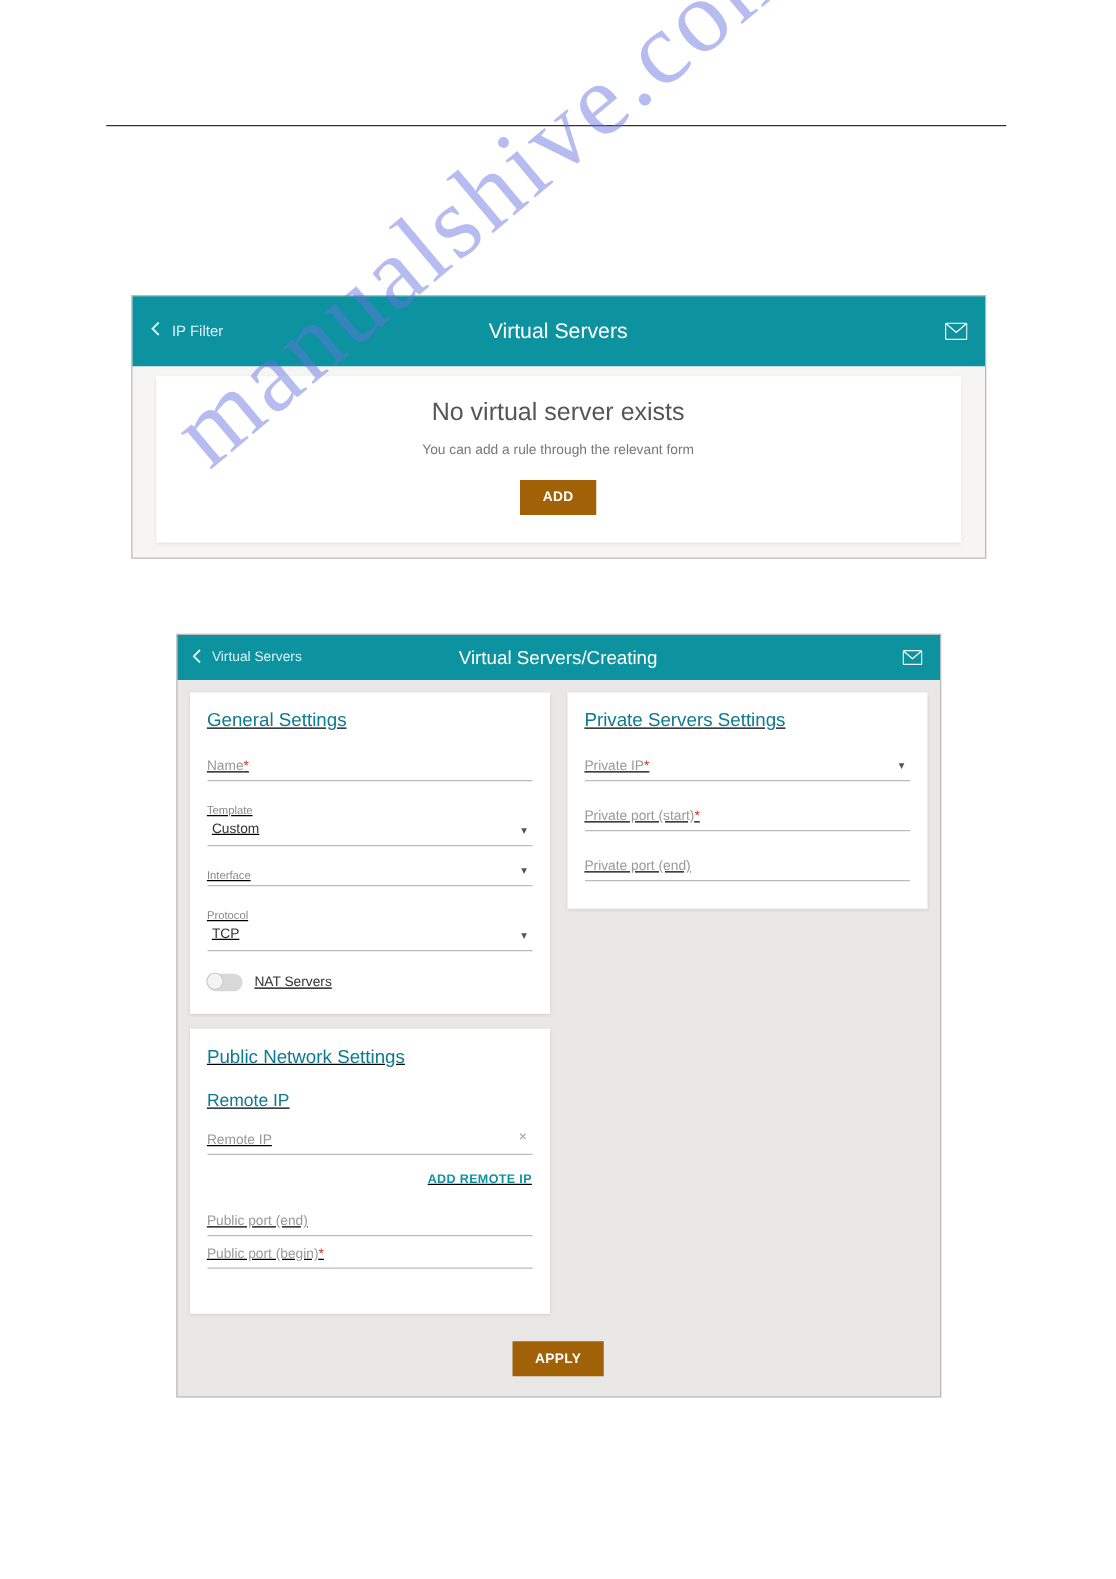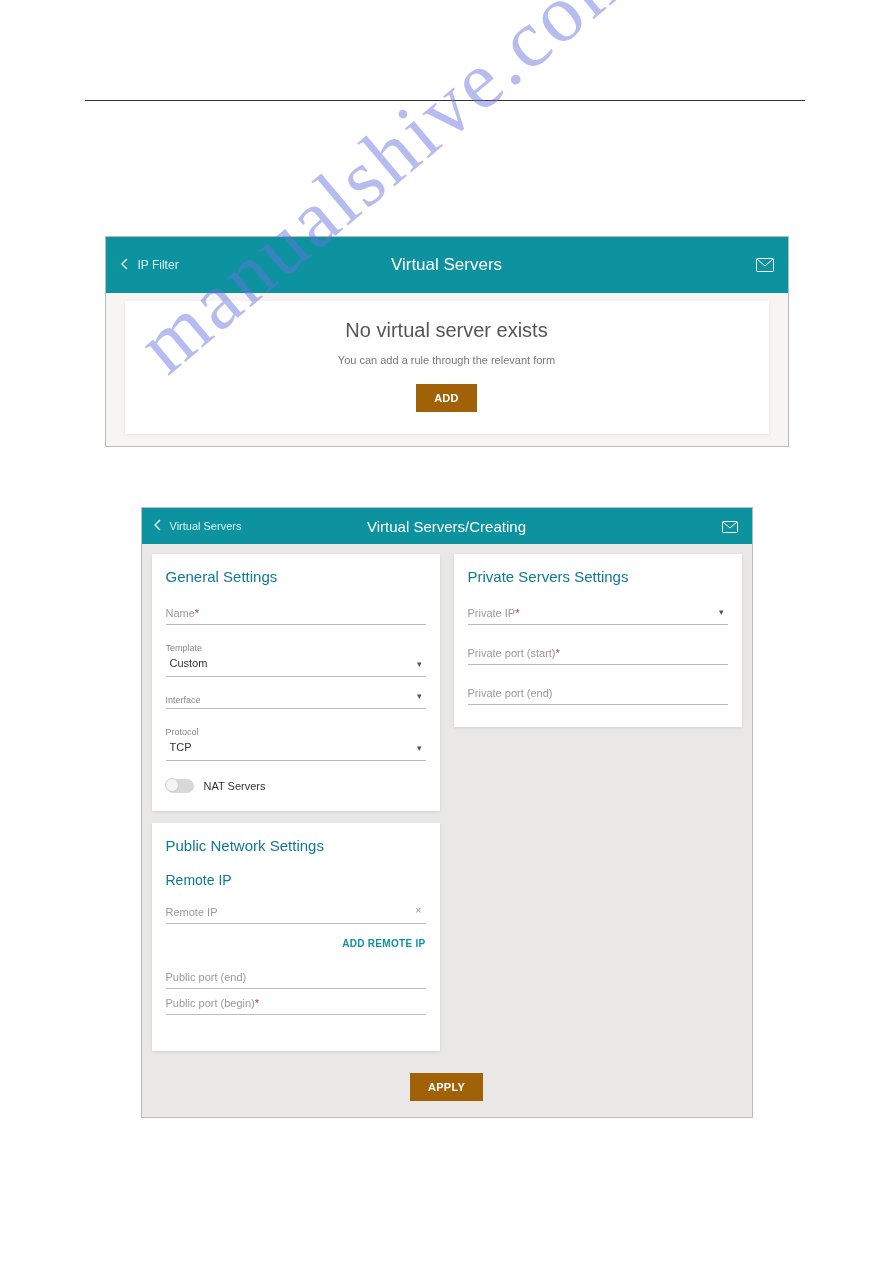--- a/index.html
+++ b/index.html
@@ -101,20 +101,21 @@
       padding: 0 12px;
     }
     .panel2-wrap .header-bar .title { font-size: 15px; }
     .panel2-wrap .header-bar .back { font-size: 11px; }
     .panel2-wrap .header-bar .back .chev { font-size: 14px; }
 
     .cards-row {
       display: flex;
       gap: 14px;
       padding: 10px;
+      text-decoration: underline;
     }
     .col { flex: 1; }
     .card {
       background: #fff;
       padding: 14px 14px 18px;
       box-shadow: 0 1px 3px rgba(0,0,0,0.1);
       margin-bottom: 12px;
     }
     .card h3 {
       color: #0d7a8e;

